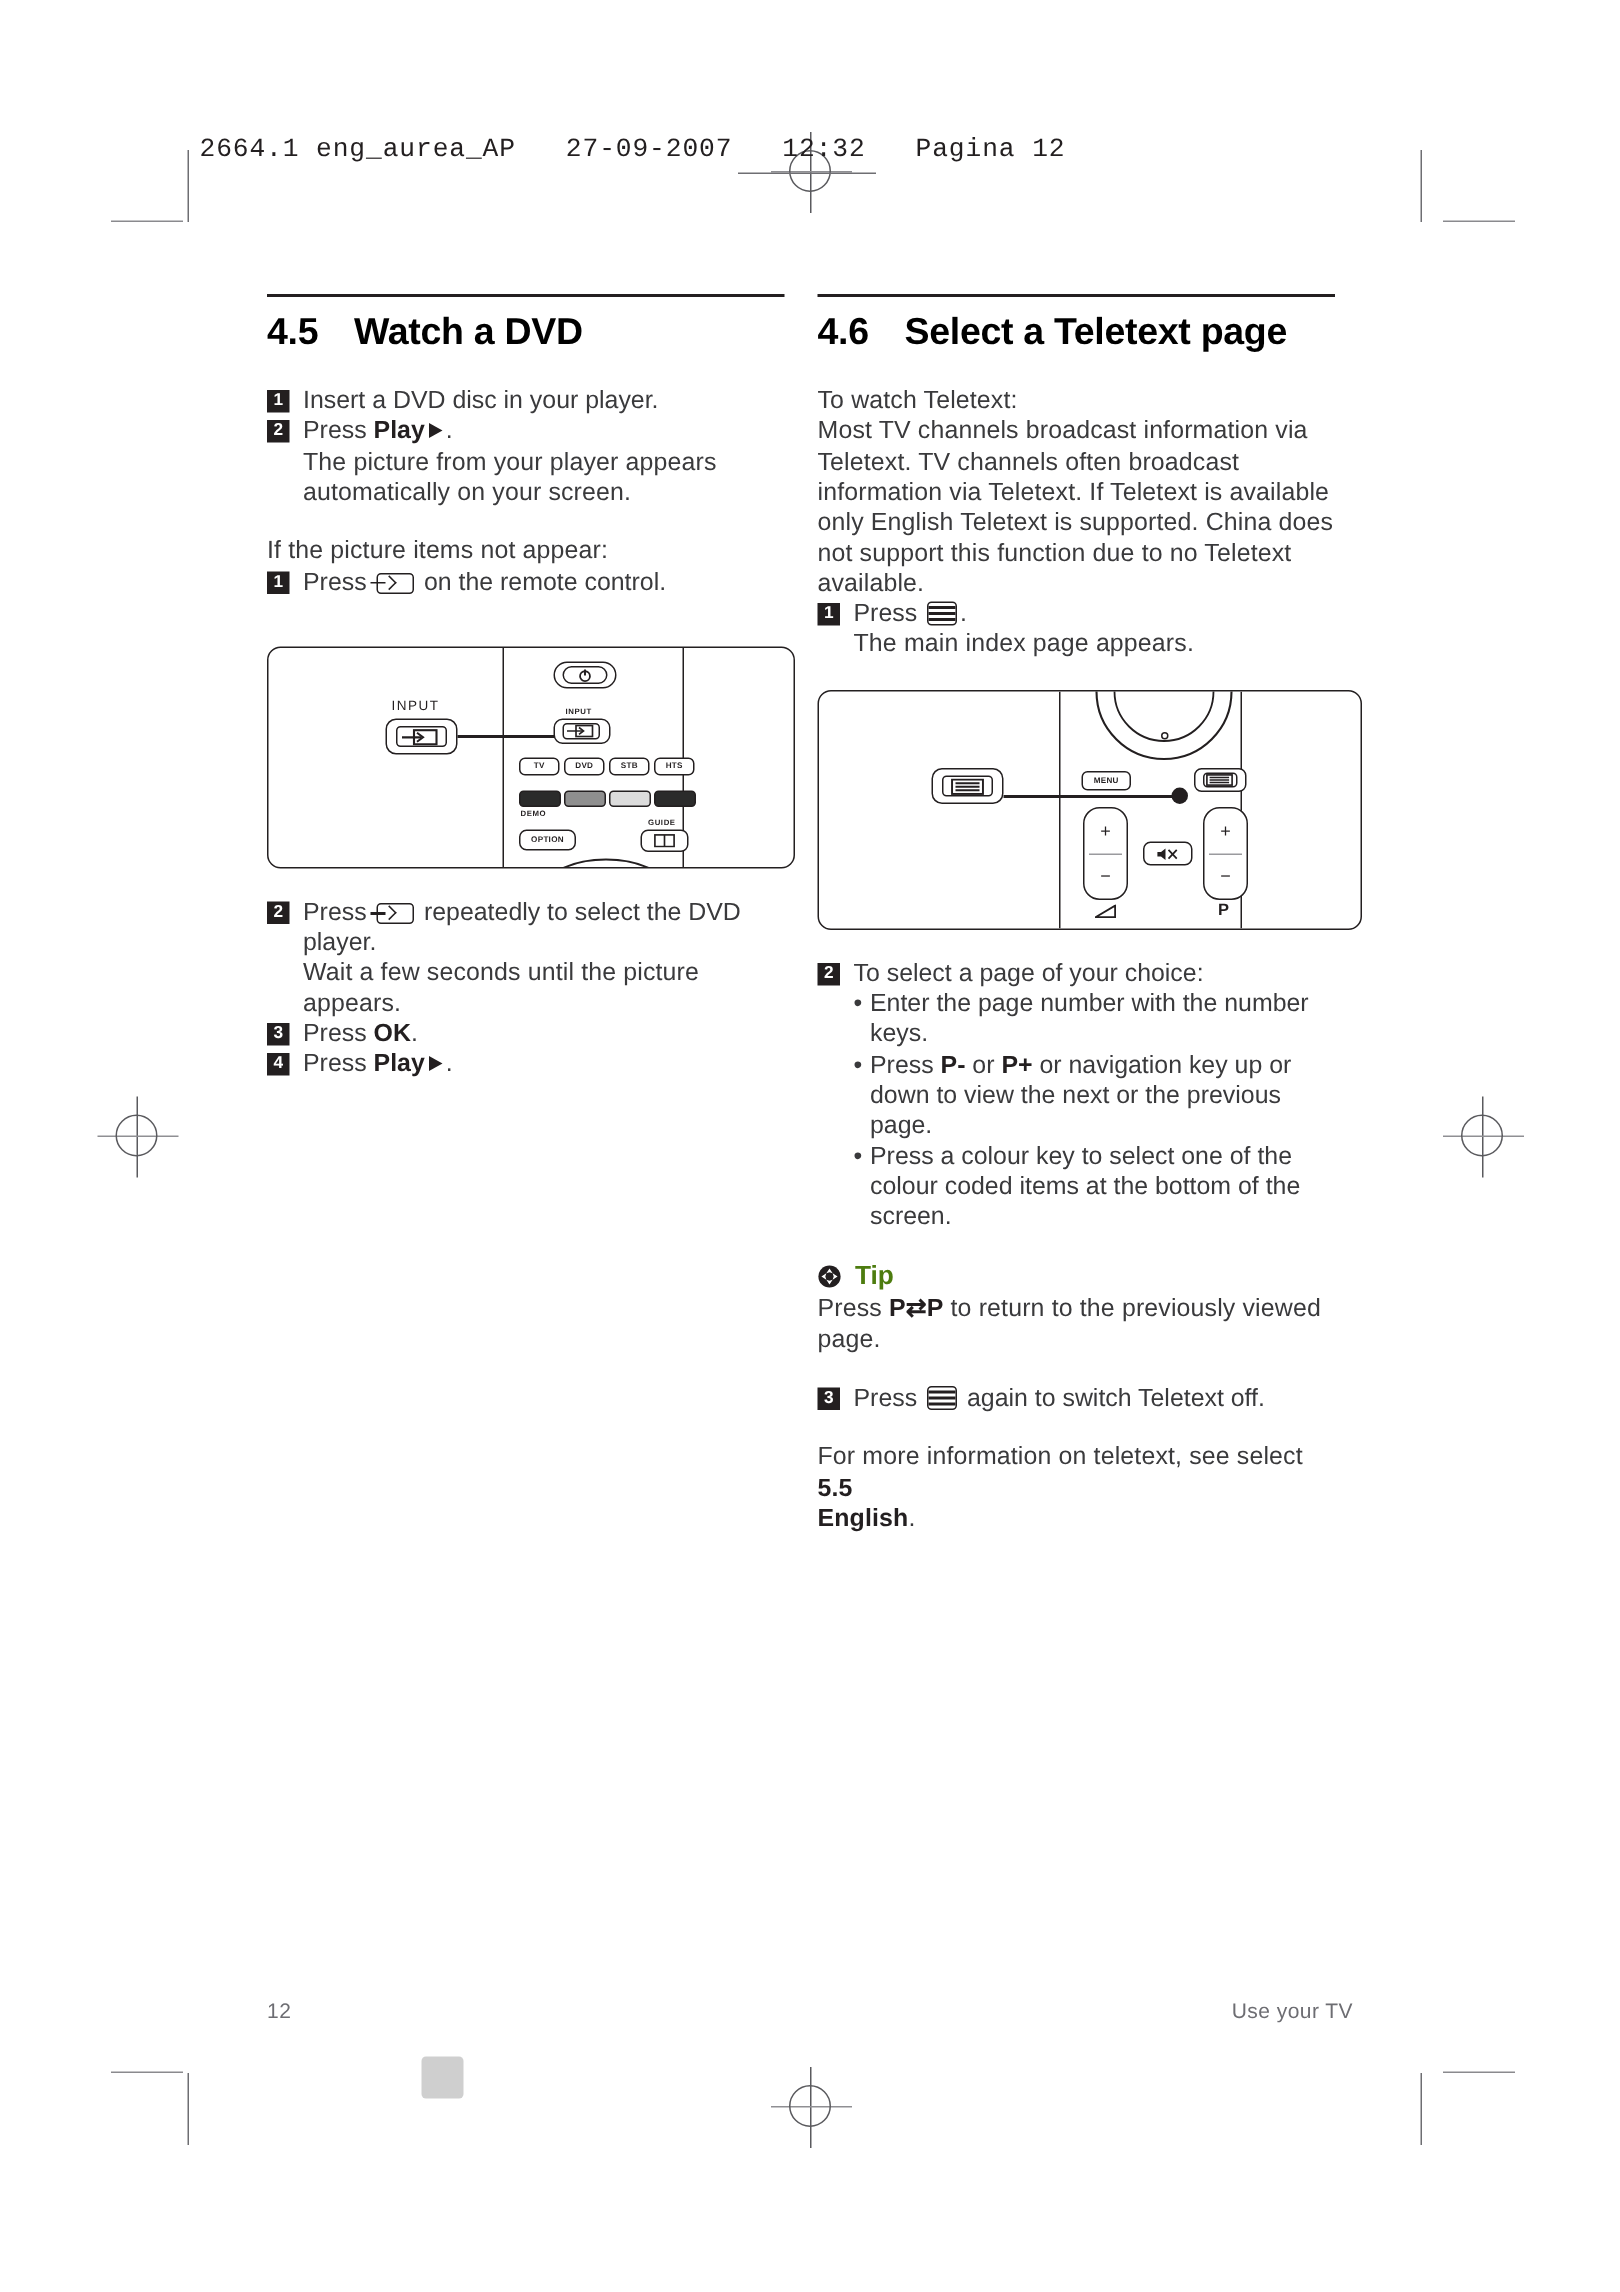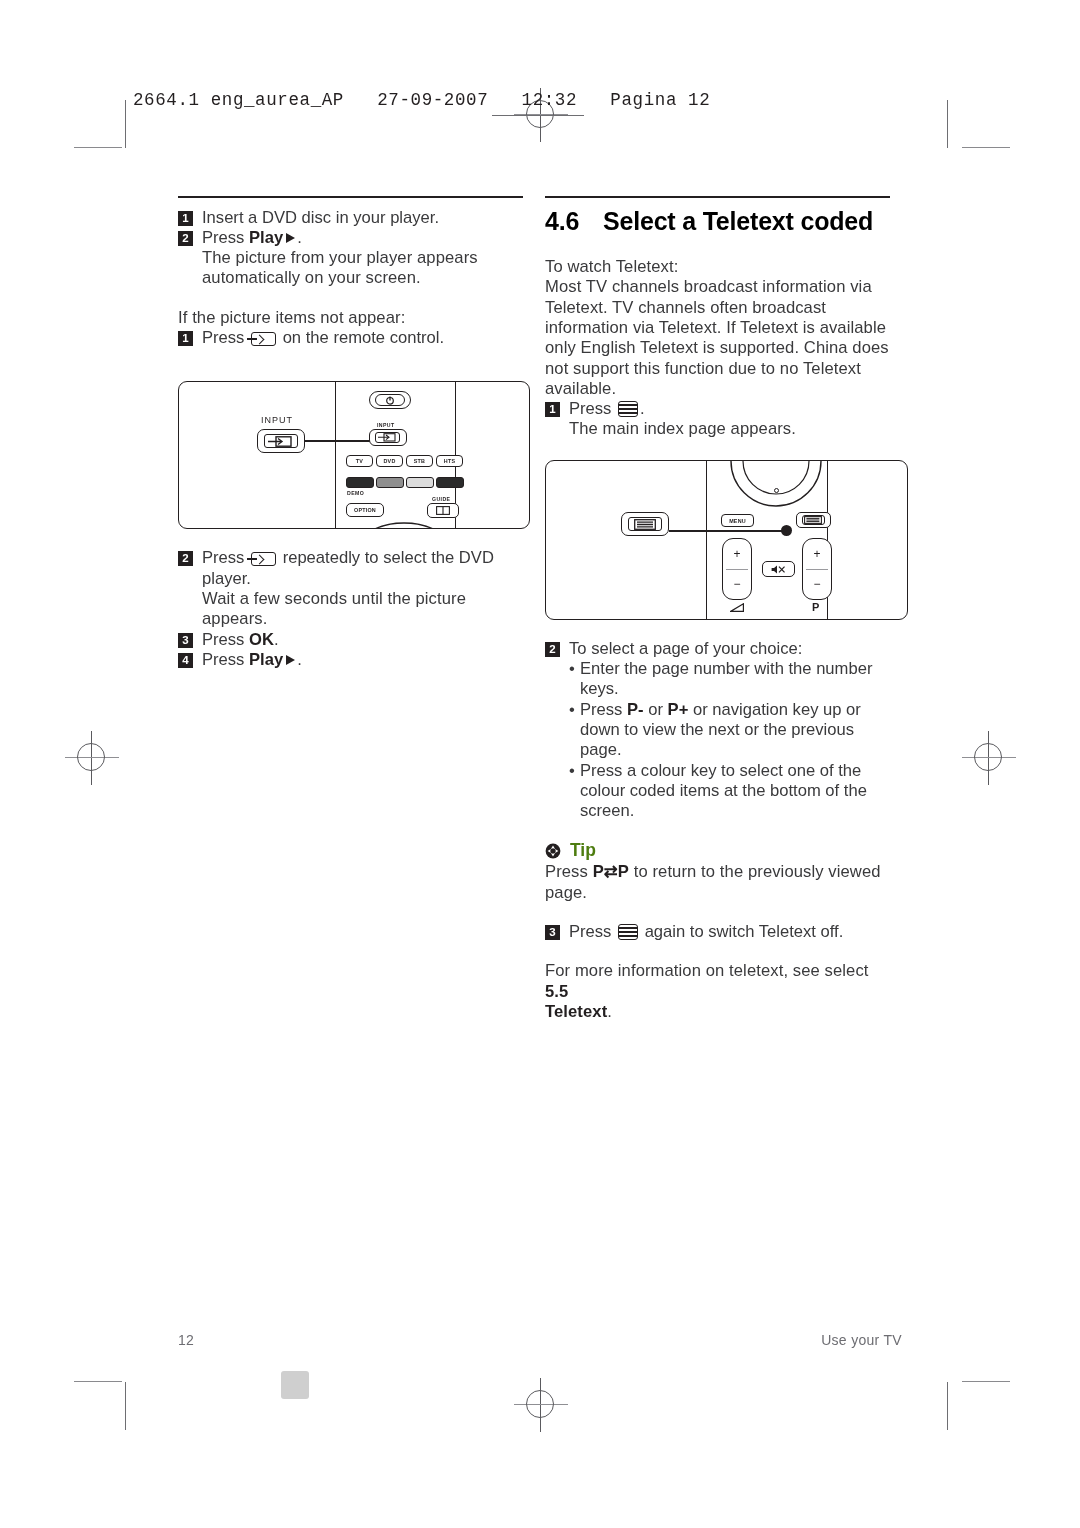--- a/index.html
+++ b/index.html
@@ -262,20 +262,23 @@
 
   <div class="color-patch" style="left:281px; top:1371px; width:28px; height:28px; border-radius:3px;"></div>
 
   <div class="imposition-header">2664.1 eng_aurea_AP   27-09-2007   12:32   Pagina 12</div>
   <div class="header-rule"></div>
 
   <div class="col col-left">
 
     <div class="sect-rule"></div>
 
+    <h2 class="sect-title">
+      <span class="num">4.5</span><span>Watch a DVD</span>
+    </h2>
 
     <div class="step">
       <span class="marker">1</span>
       <span class="txt">Insert a DVD disc in your player.</span>
     </div>
 
     <div class="step">
       <span class="marker">2</span>
       <span class="txt"><span>Press </span><b>Play</b><span class="play-tri"></span><span>.</span></span>
     </div>
@@ -367,21 +370,21 @@
       <span class="txt"><span>Press </span><b>Play</b><span class="play-tri"></span><span>.</span></span>
     </div>
 
   </div>
 
   <div class="col col-right">
 
     <div class="sect-rule"></div>
 
     <h2 class="sect-title">
-      <span class="num">4.6</span><span>Select a Teletext coded</span>
+      <span class="num">4.6</span><span>Select a Teletext page</span>
     </h2>
 
     <div class="para">To watch Teletext:</div>
     <div class="para">Most TV channels broadcast information via Teletext. TV channels often broadcast information via Teletext. If Teletext is available only English Teletext is supported. China does not support this function due to no Teletext available.</div>
 
     <div class="step">
       <span class="marker">1</span>
       <span class="txt"><span>Press </span><span class="key key-teletext"></span><span>.</span></span>
     </div>
     <div class="para cont">The main index page appears.</div>
@@ -483,20 +486,20 @@
 
     <div class="gap"></div>
 
     <div class="step">
       <span class="marker">3</span>
       <span class="txt"><span>Press </span><span class="key key-teletext"></span><span> again to switch Teletext off.</span></span>
     </div>
 
     <div class="gap"></div>
 
-    <div class="para"><span>For more information on teletext, see select </span><b>5.5</b><br><b>Teletext</b><span>.</span></div>
+    <div class="para"><span>For more information on teletext, see select </span><b>5.5</b><br><b>English</b><span>.</span></div>
 
   </div>
 
   <div class="folio" style="left:178px; top:1332px;">12</div>
   <div class="folio" style="right:178px; top:1332px; text-align:right;">Use your TV</div>
 
 </div>
 
 </body></html>

